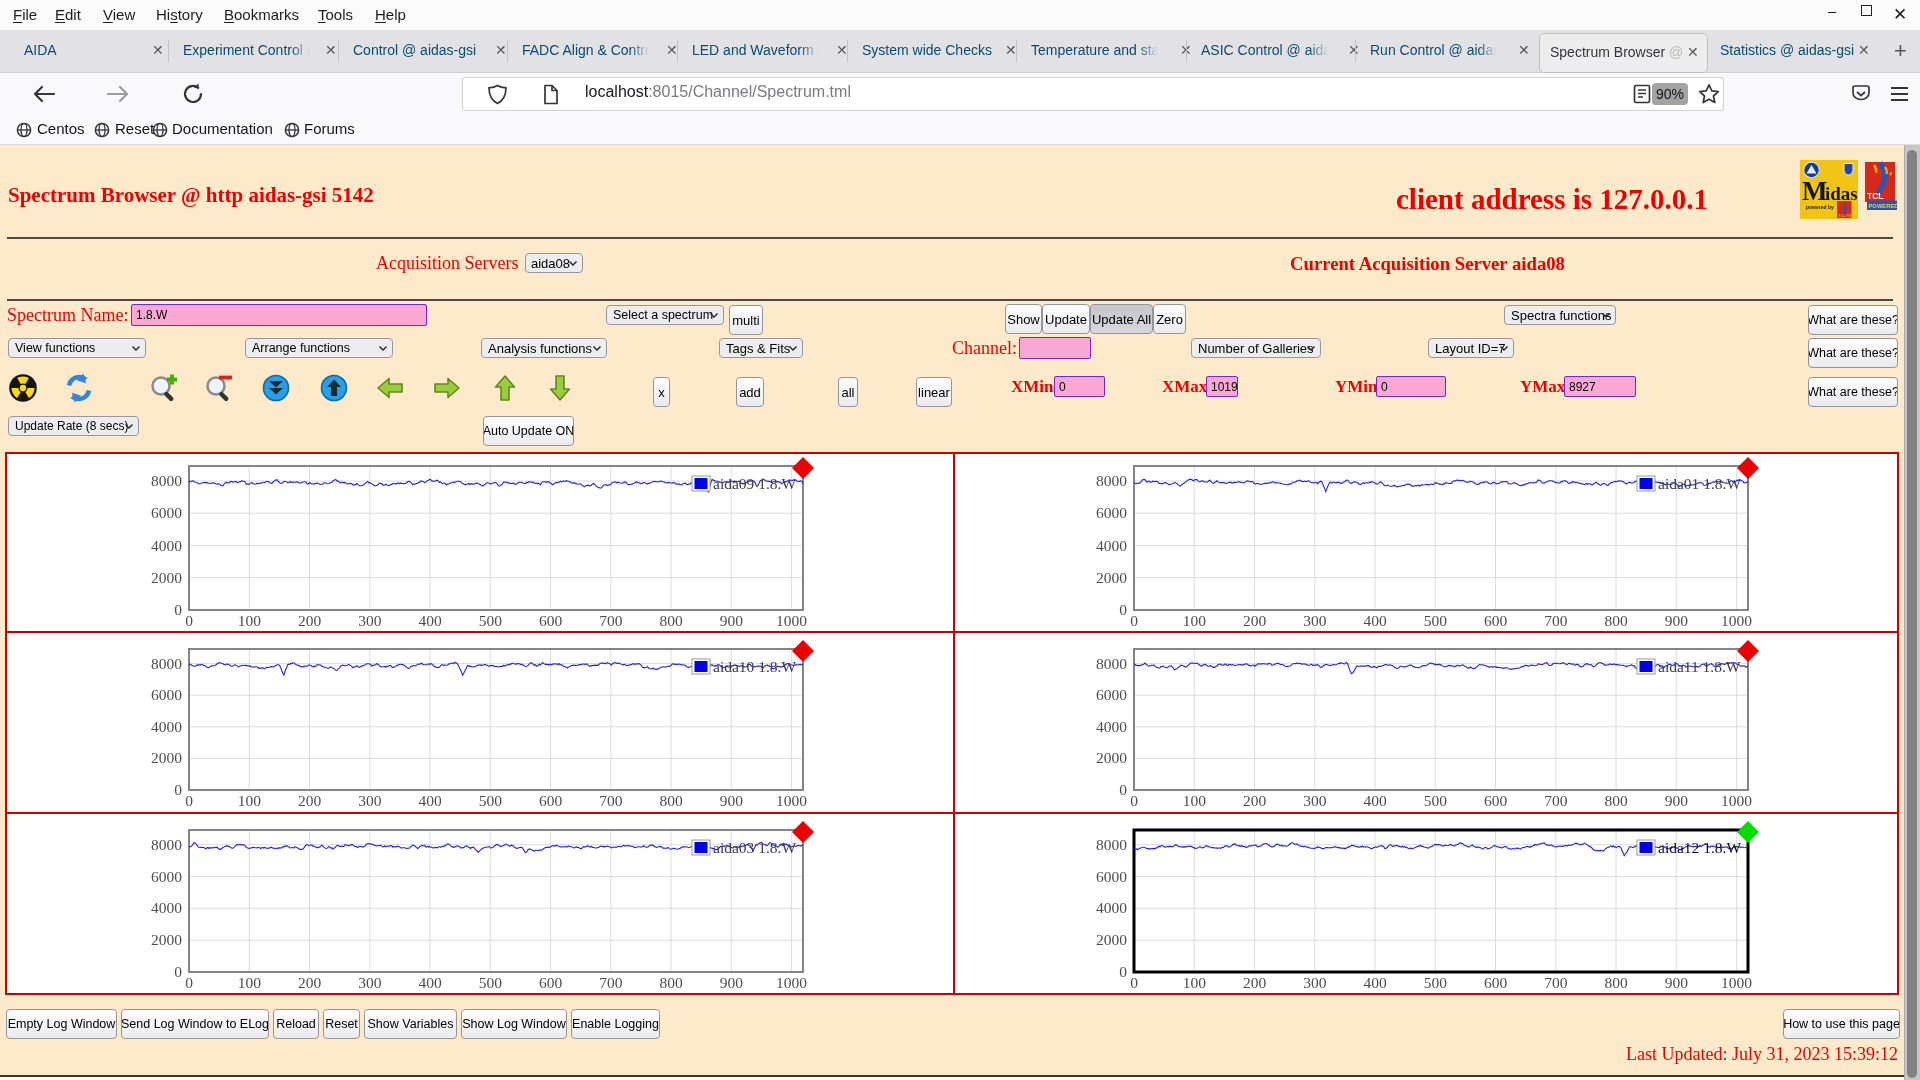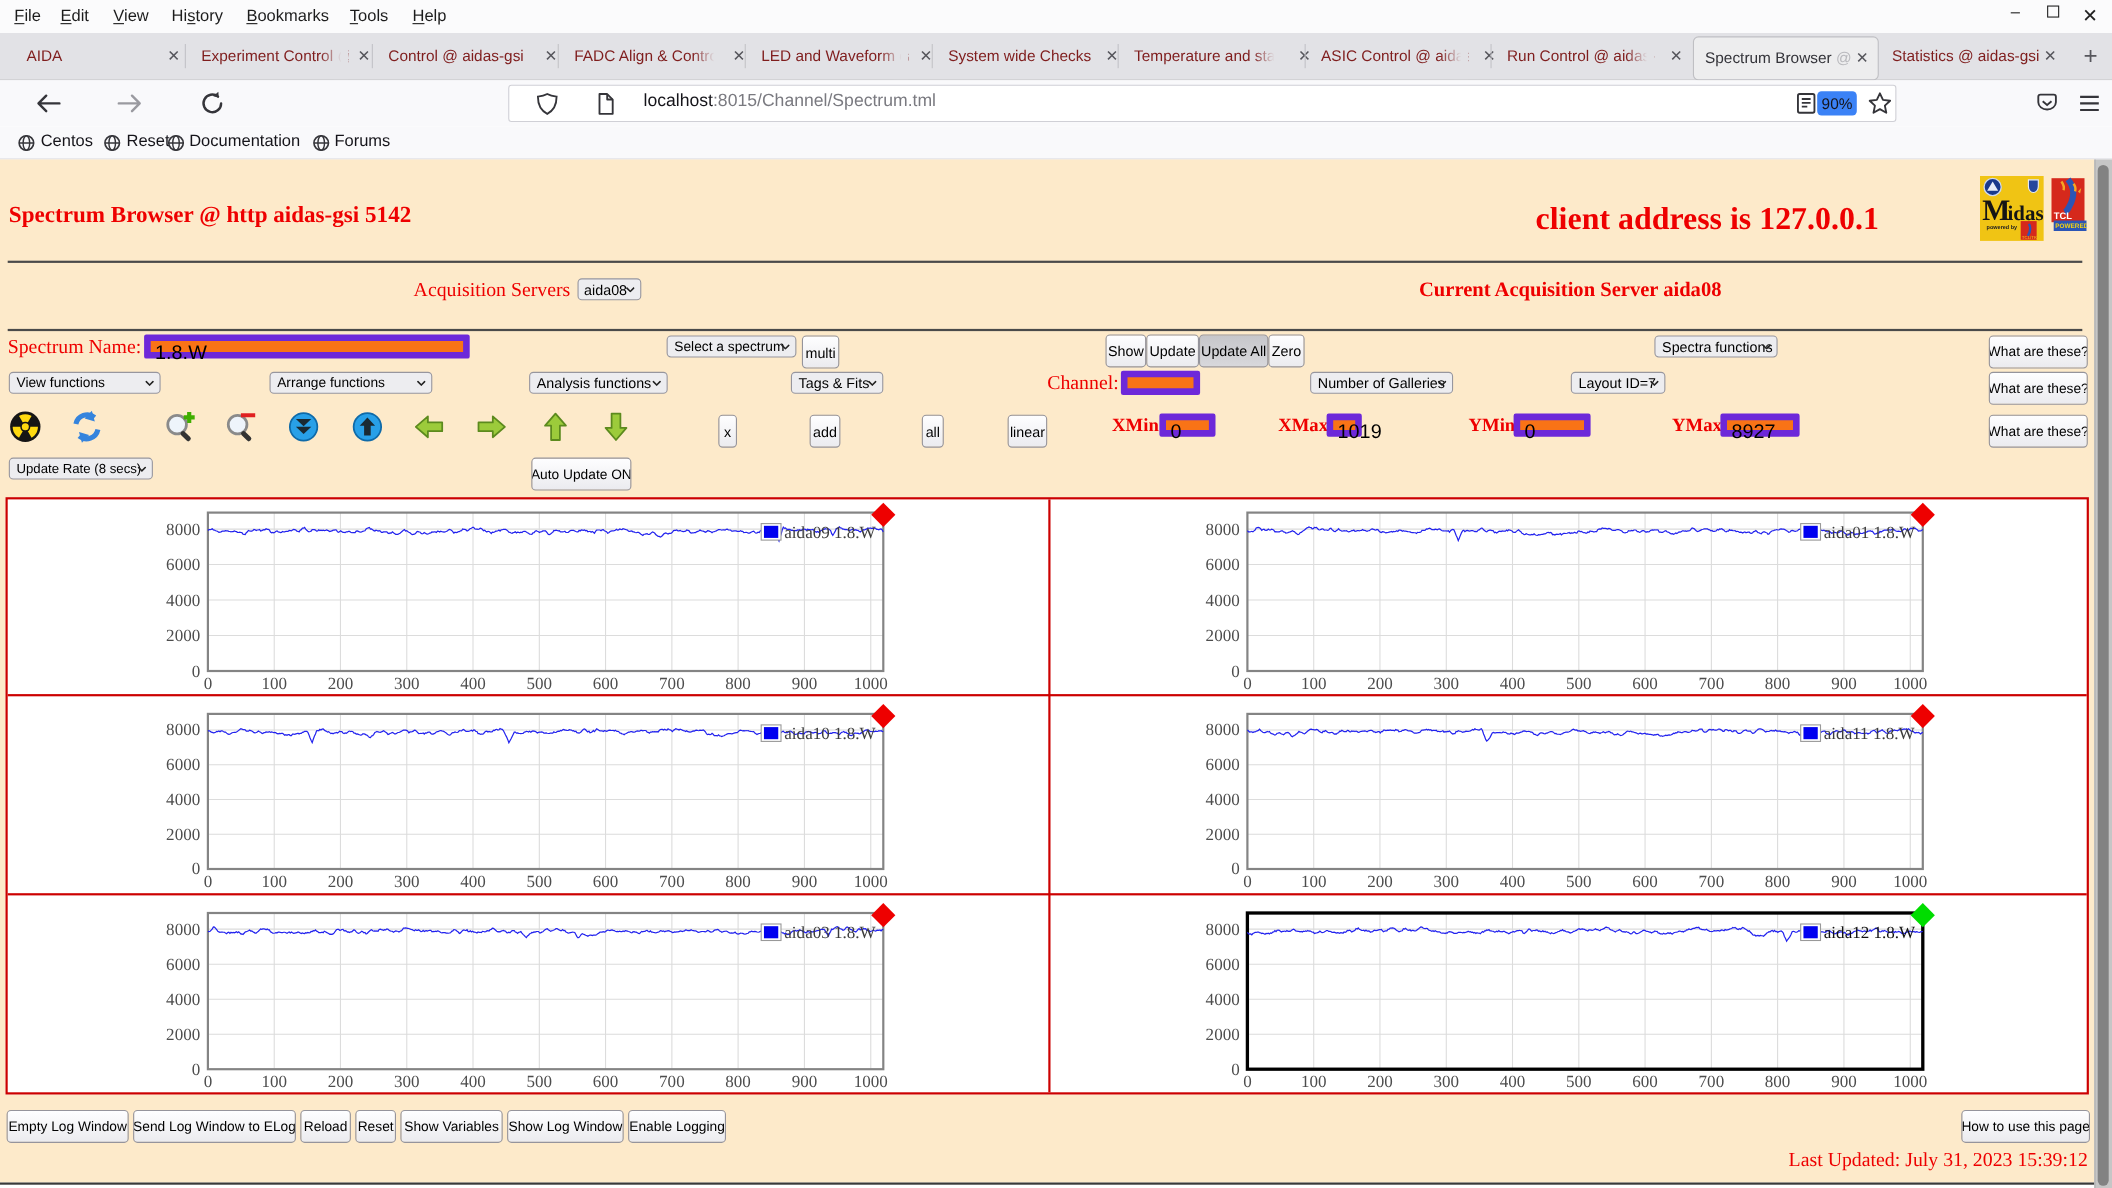--- a/index.html
+++ b/index.html
@@ -5,43 +5,43 @@
 html,body{margin:0;padding:0}
 body{width:1920px;height:1080px;overflow:hidden;position:relative;background:#fff;
   font-family:"Liberation Sans",sans-serif;}
 .a{position:absolute}
 
 #menubar{left:0;top:0;width:1920px;height:30px;background:#fbfbfc;}
 .mi{position:absolute;top:6px;font-size:15px;color:#1c1c1c}
 .mi u{text-decoration-thickness:1px;text-underline-offset:2px}
 #tabbar{left:0;top:30px;width:1920px;height:43px;background:#e2e2e6;border-bottom:1px solid #cfcfd3;box-sizing:border-box}
 .tab{position:absolute;top:0;height:42px;overflow:hidden}
-.tabtxt{position:absolute;top:12px;left:14px;font-size:14px;color:#7f1d1d;white-space:nowrap}
+.tabtxt{position:absolute;top:12px;left:14px;font-size:14px;color:#0c4a6e;white-space:nowrap}
 .tabx{position:absolute;top:12px;font-size:14px;color:#56565c}
 .tsep{position:absolute;top:10px;width:1px;height:22px;background:#c2c2c7}
 .fade{position:absolute;top:0;height:42px;width:26px}
 #activetab{left:1539px;top:33px;width:169px;height:40px;background:#ededee;border:1px solid #bfbfc3;border-radius:5px;box-sizing:border-box}
 #navbar{left:0;top:73px;width:1920px;height:42px;background:#f9f9fb}
 #urlbox{left:462px;top:77px;width:1262px;height:34px;background:#fff;border:1px solid #d0d0d6;border-radius:3px;box-sizing:border-box}
-#zoompill{left:1652px;top:83px;width:36px;height:22px;background:#3b82f6;border-radius:4px;font-size:14px;color:#15141a;text-align:center;line-height:22px}
+#zoompill{left:1652px;top:83px;width:36px;height:22px;background:#a3a3a3;border-radius:4px;font-size:14px;color:#15141a;text-align:center;line-height:22px}
 #bookbar{left:0;top:115px;width:1920px;height:30px;background:#f9f9fb;border-bottom:1px solid #dddde1;box-sizing:border-box}
 .bmk{position:absolute;top:5px;font-size:15px;color:#15141a}
 
 #page{left:0;top:145px;width:1904px;height:930px;background:#fdeaca}
 .rl{position:absolute;font-family:"Liberation Serif",serif;color:#ee0000;white-space:nowrap}
 .rlb{position:absolute;font-family:"Liberation Serif",serif;color:#ee0000;font-weight:bold;white-space:nowrap}
 .btn{position:absolute;display:flex;align-items:center;justify-content:center;
   background:linear-gradient(#fefeff,#ebebef);border:1px solid #95949c;border-radius:4px;
   font-size:13px;color:#000;box-sizing:border-box;height:20px;white-space:nowrap;overflow:hidden;padding:14px 2px}
 .pressed{background:linear-gradient(#c6c6ca,#d8d8dc)}
 .sel{position:absolute;display:flex;align-items:center;background:#ededf0;
   border:1px solid #97969e;border-radius:4px;font-size:12.5px;color:#000;box-sizing:border-box;height:20px;
   padding:0 16px 0 6px;white-space:nowrap;overflow:hidden}
 .sel svg{position:absolute;right:5px;top:7px;margin:0}
-.inp{position:absolute;background:#f97316;border:6px solid #6d28d9;border-radius:2px;font-size:18px;color:#000;
+.inp{position:absolute;background:#f9a8d4;border:1px solid #6d28d9;border-radius:2px;font-size:12px;color:#000;
   box-sizing:border-box;height:22px;line-height:20px;padding:0 4px;white-space:nowrap}
 .hr{position:absolute;background:#4a4a4a;height:2px}
 #plotgrid{left:5px;top:307px;width:1894px;height:543px;background:#fff;border:2px solid #cc0000;box-sizing:border-box}
 .redline{position:absolute;background:#cc0000}
 .psvg{position:absolute}
 </style>
 </head>
 <body>
 
 <div class="a" id="menubar">

